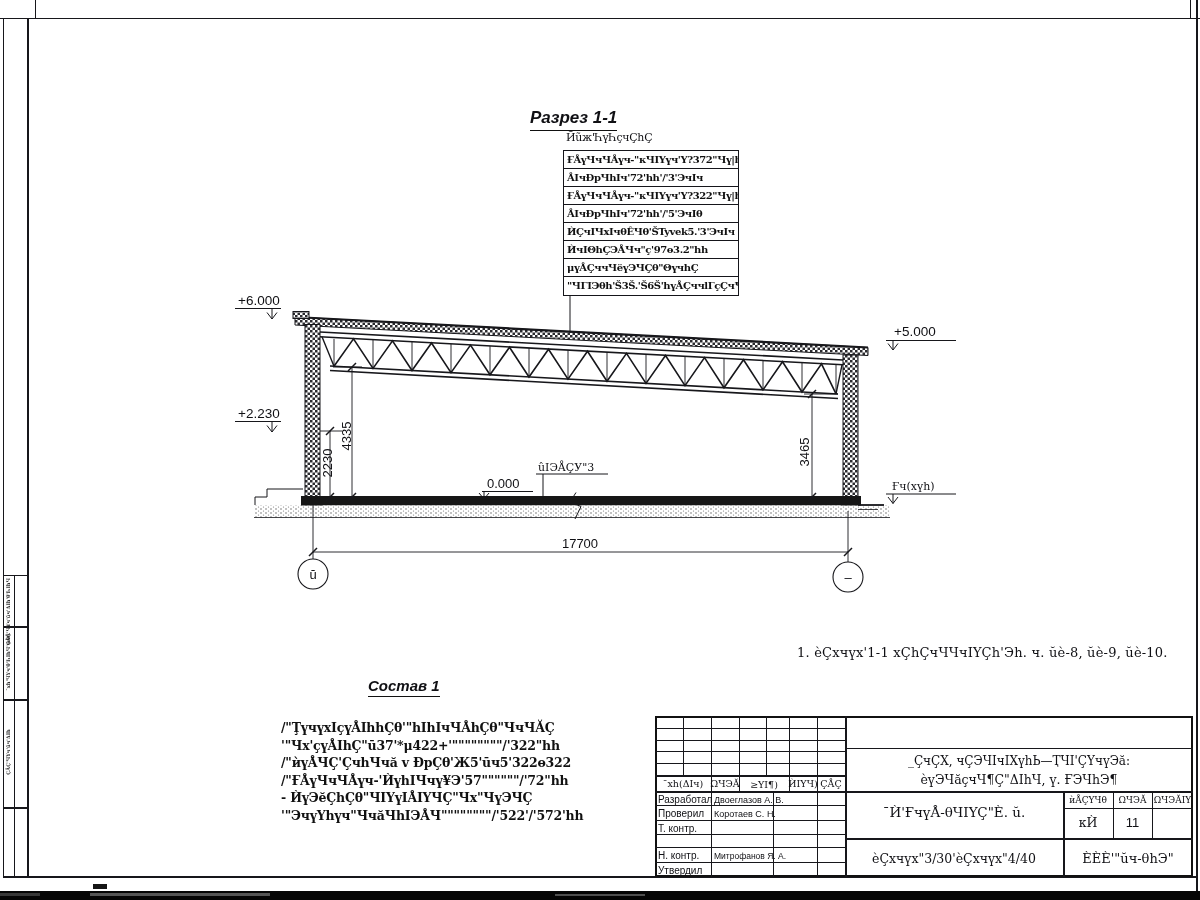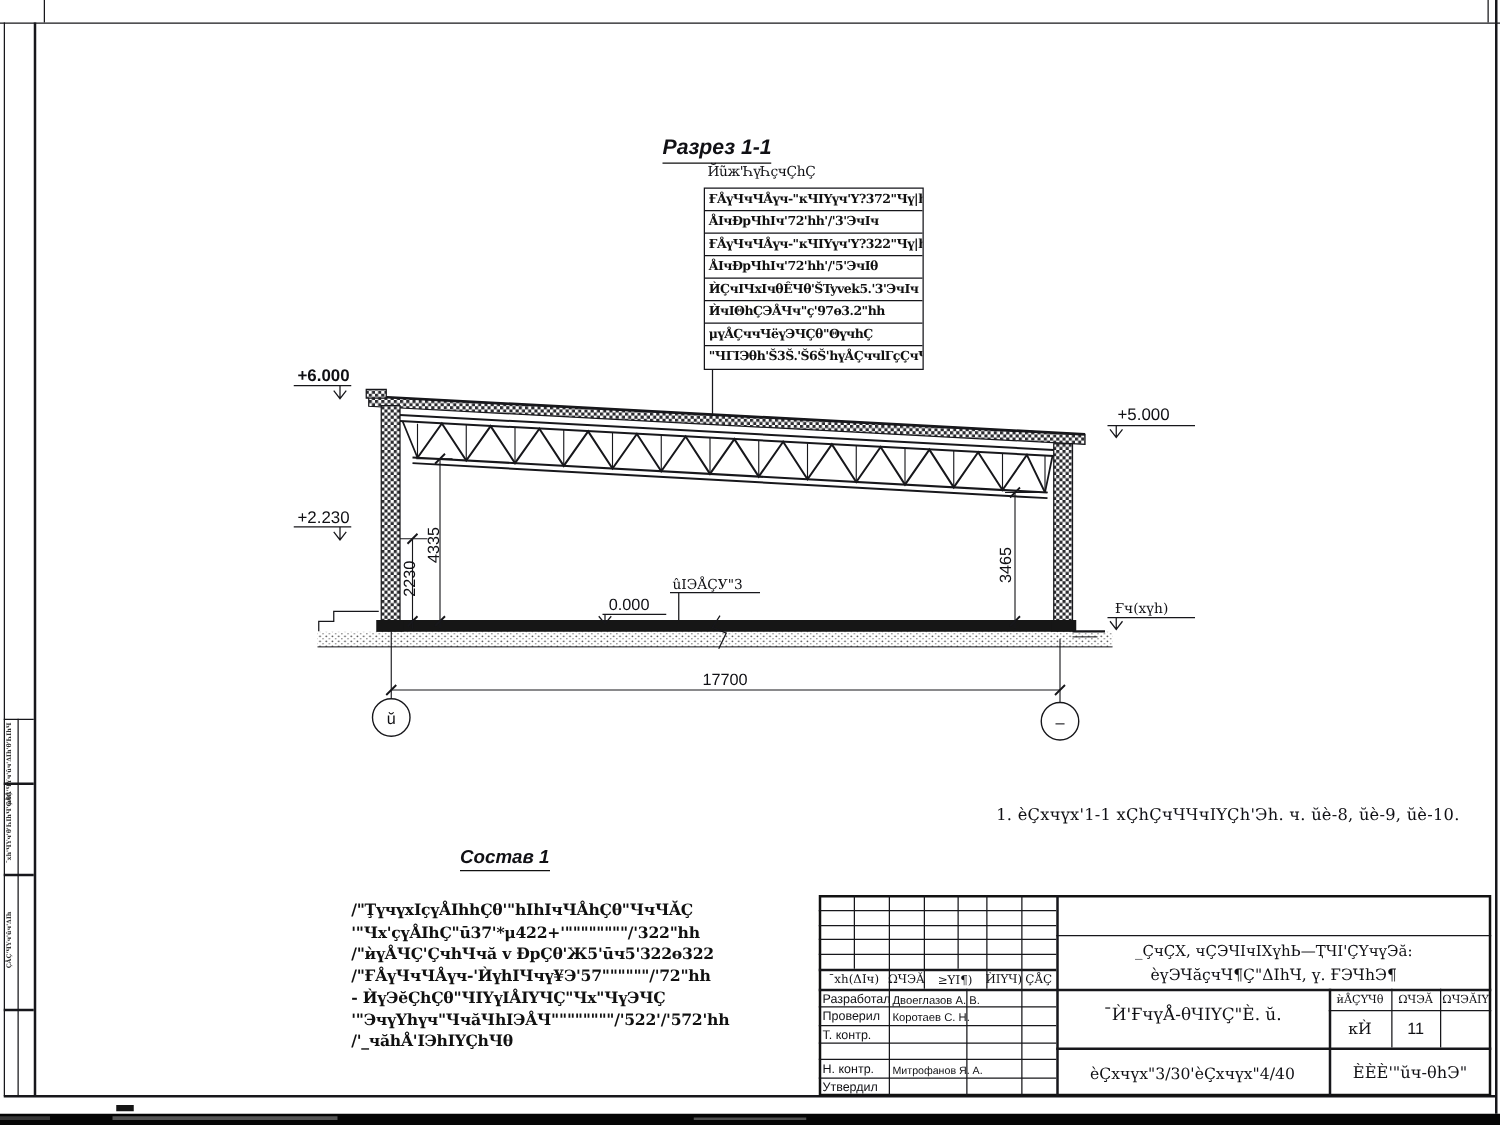--- a/index.html
+++ b/index.html
@@ -129,21 +129,21 @@
     <div class="crow">ҒÅүЧчЧÅүч-"кЧIYүч'Y?372"Чү|h5.</div>
     <div class="crow">ÅIчĐрЧhIч'72'hh'/'3'ЭчIч</div>
     <div class="crow">ҒÅүЧчЧÅүч-"кЧIYүч'Y?322"Чү|h5.</div>
     <div class="crow">ÅIчĐрЧhIч'72'hh'/'5'ЭчIθ</div>
     <div class="crow">ЍÇчIЧхIчθÊЧθ'ŠTyvek5.'3'ЭчIч</div>
     <div class="crow">ЍчIΘhÇЭÅЧч"ҫ'97ө3.2"hh</div>
     <div class="crow">μүÅÇччЧёүЭЧÇθ"ΘүчhÇ</div>
     <div class="crow">"ЧΓIЭθh'Š3Š.'Š6Š'hүÅÇччlГҫÇчЧЧ+</div>
   </div>
 
-  <div class="txt sans" style="left:238px;top:293px;font-size:13.5px;font-weight:bold;">+6.000</div>
+  <div class="txt sans" style="left:238px;top:293px;font-size:13.5px;">+6.000</div>
   <div class="txt sans" style="left:238px;top:406px;font-size:13.5px;">+2.230</div>
   <div class="txt sans" style="left:487px;top:476px;font-size:13px;">0.000</div>
   <div class="txt sans" style="left:894px;top:324px;font-size:13.5px;">+5.000</div>
   <div class="txt moji" style="left:892px;top:480px;font-size:11px;">Ғч(хүh)</div>
   <div class="txt moji" style="left:538px;top:461px;font-size:11px;">ûIЭÅÇУ"3</div>
 
   <div class="vdim" style="left:287px;top:456px;">2230</div>
   <div class="vdim" style="left:306px;top:429px;">4335</div>
   <div class="vdim" style="left:764px;top:445px;">3465</div>
   <div class="txt sans" style="left:540px;top:536px;width:80px;text-align:center;font-size:13px;">17700</div>
@@ -154,21 +154,20 @@
   <div class="txt moji" style="left:797px;top:645px;font-size:13px;letter-spacing:0.2px;">1. èÇхчүх'1-1 хÇhÇчЧЧчIYÇh'Эh. ч. ŭè-8, ŭè-9, ŭè-10.</div>
 
   <div class="txt moji ital undl" style="left:368px;top:677px;font-size:15px;font-family:Liberation Sans, sans-serif;">Состав 1</div>
   <div class="complist">
     <div>/"ŢүчүхIҫүÅIhhÇθ'"hIhIчЧÅhÇθ"ЧчЧĂÇ</div>
     <div>'"Чх'ҫүÅIhÇ"ū37'*μ422+'""""""""/'322"hh</div>
     <div>/"ѝүÅЧÇ'ÇчhЧчă v ĐрÇθ'Ж5'ūч5'322ө322</div>
     <div>/"ҒÅүЧчЧÅүч-'ЍүhIЧчү¥Э'57""""""/'72"hh</div>
     <div>- ЍүЭĕÇhÇθ"ЧIYүIÅIYЧÇ"Чх"ЧүЭЧÇ</div>
     <div>'"ЭчүYhүч"ЧчăЧhIЭÅЧ""""""""/'522'/'572'hh</div>
-    <div>/'_чăhÅ'IЭhIYÇhЧθ</div>
   </div>
 
   <div class="abs" style="left:655px;top:716px;width:538px;height:161px;box-sizing:border-box;border:2px solid #111;"></div>
 
   <div class="ln" style="left:683px;top:716px;width:1px;height:59px;"></div>
   <div class="ln" style="left:711px;top:716px;width:1px;height:161px;"></div>
   <div class="ln" style="left:739px;top:716px;width:1px;height:75px;"></div>
   <div class="ln" style="left:766px;top:716px;width:1px;height:59px;"></div>
   <div class="ln" style="left:789px;top:716px;width:1px;height:75px;"></div>
   <div class="ln" style="left:817px;top:716px;width:1px;height:161px;"></div>

